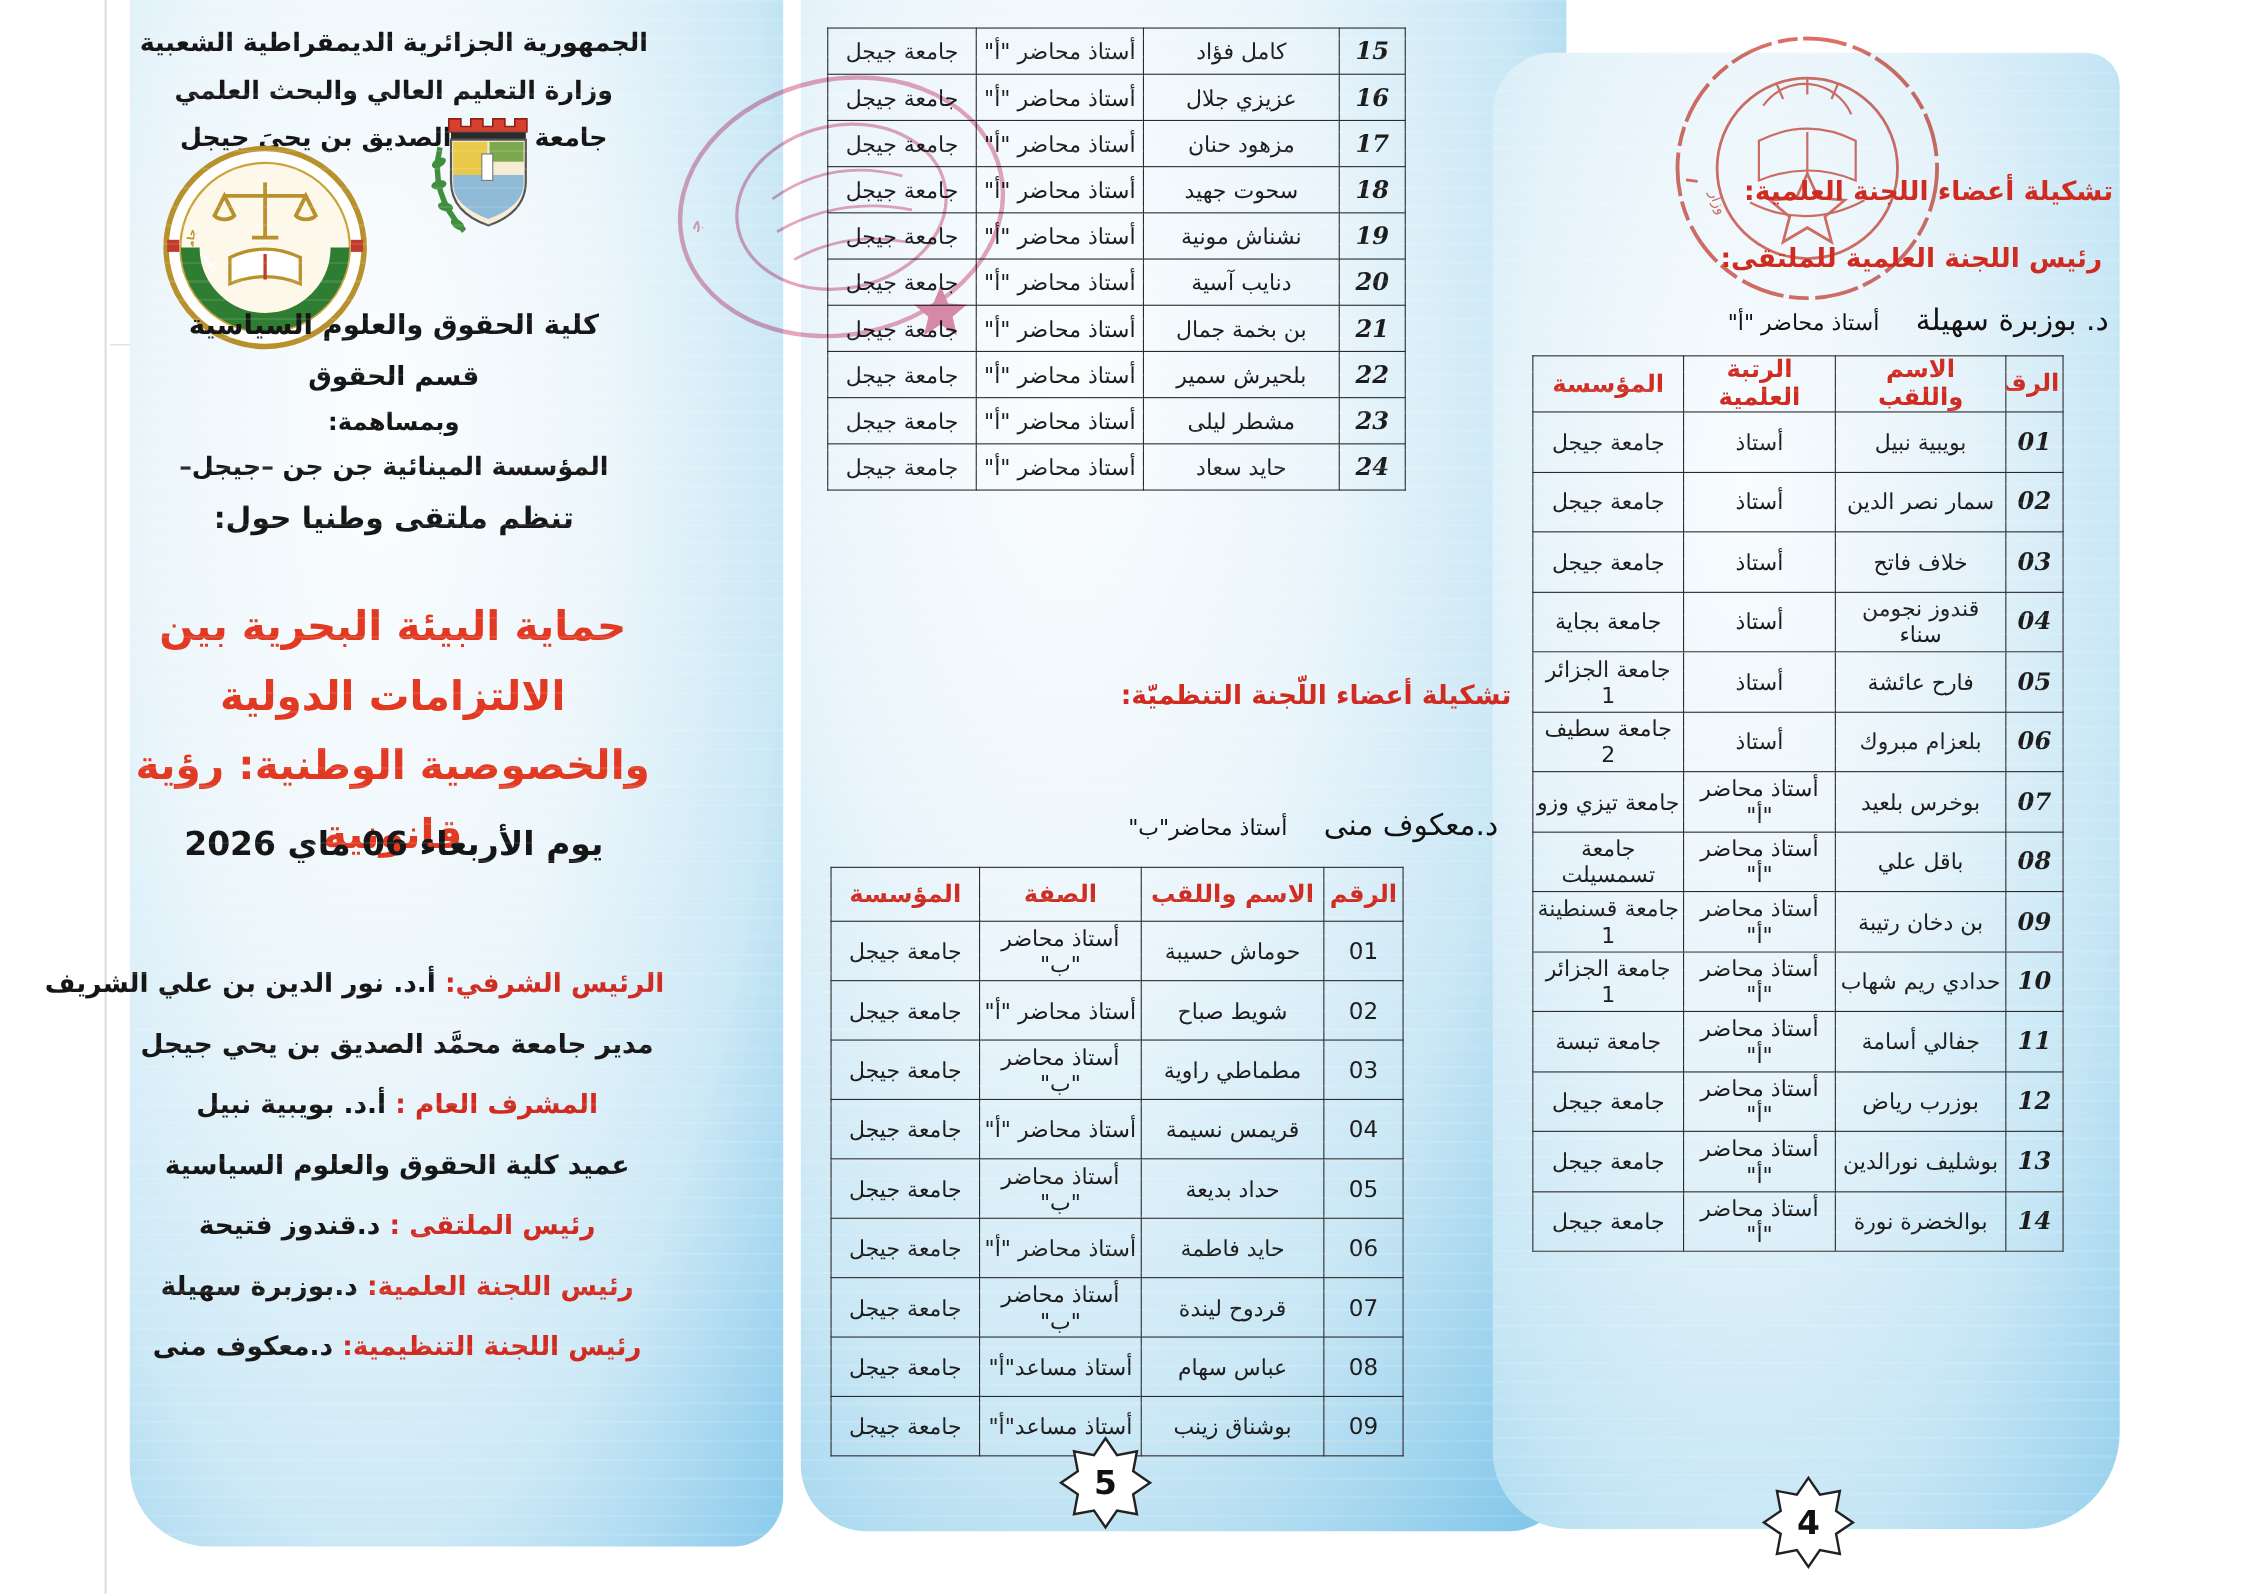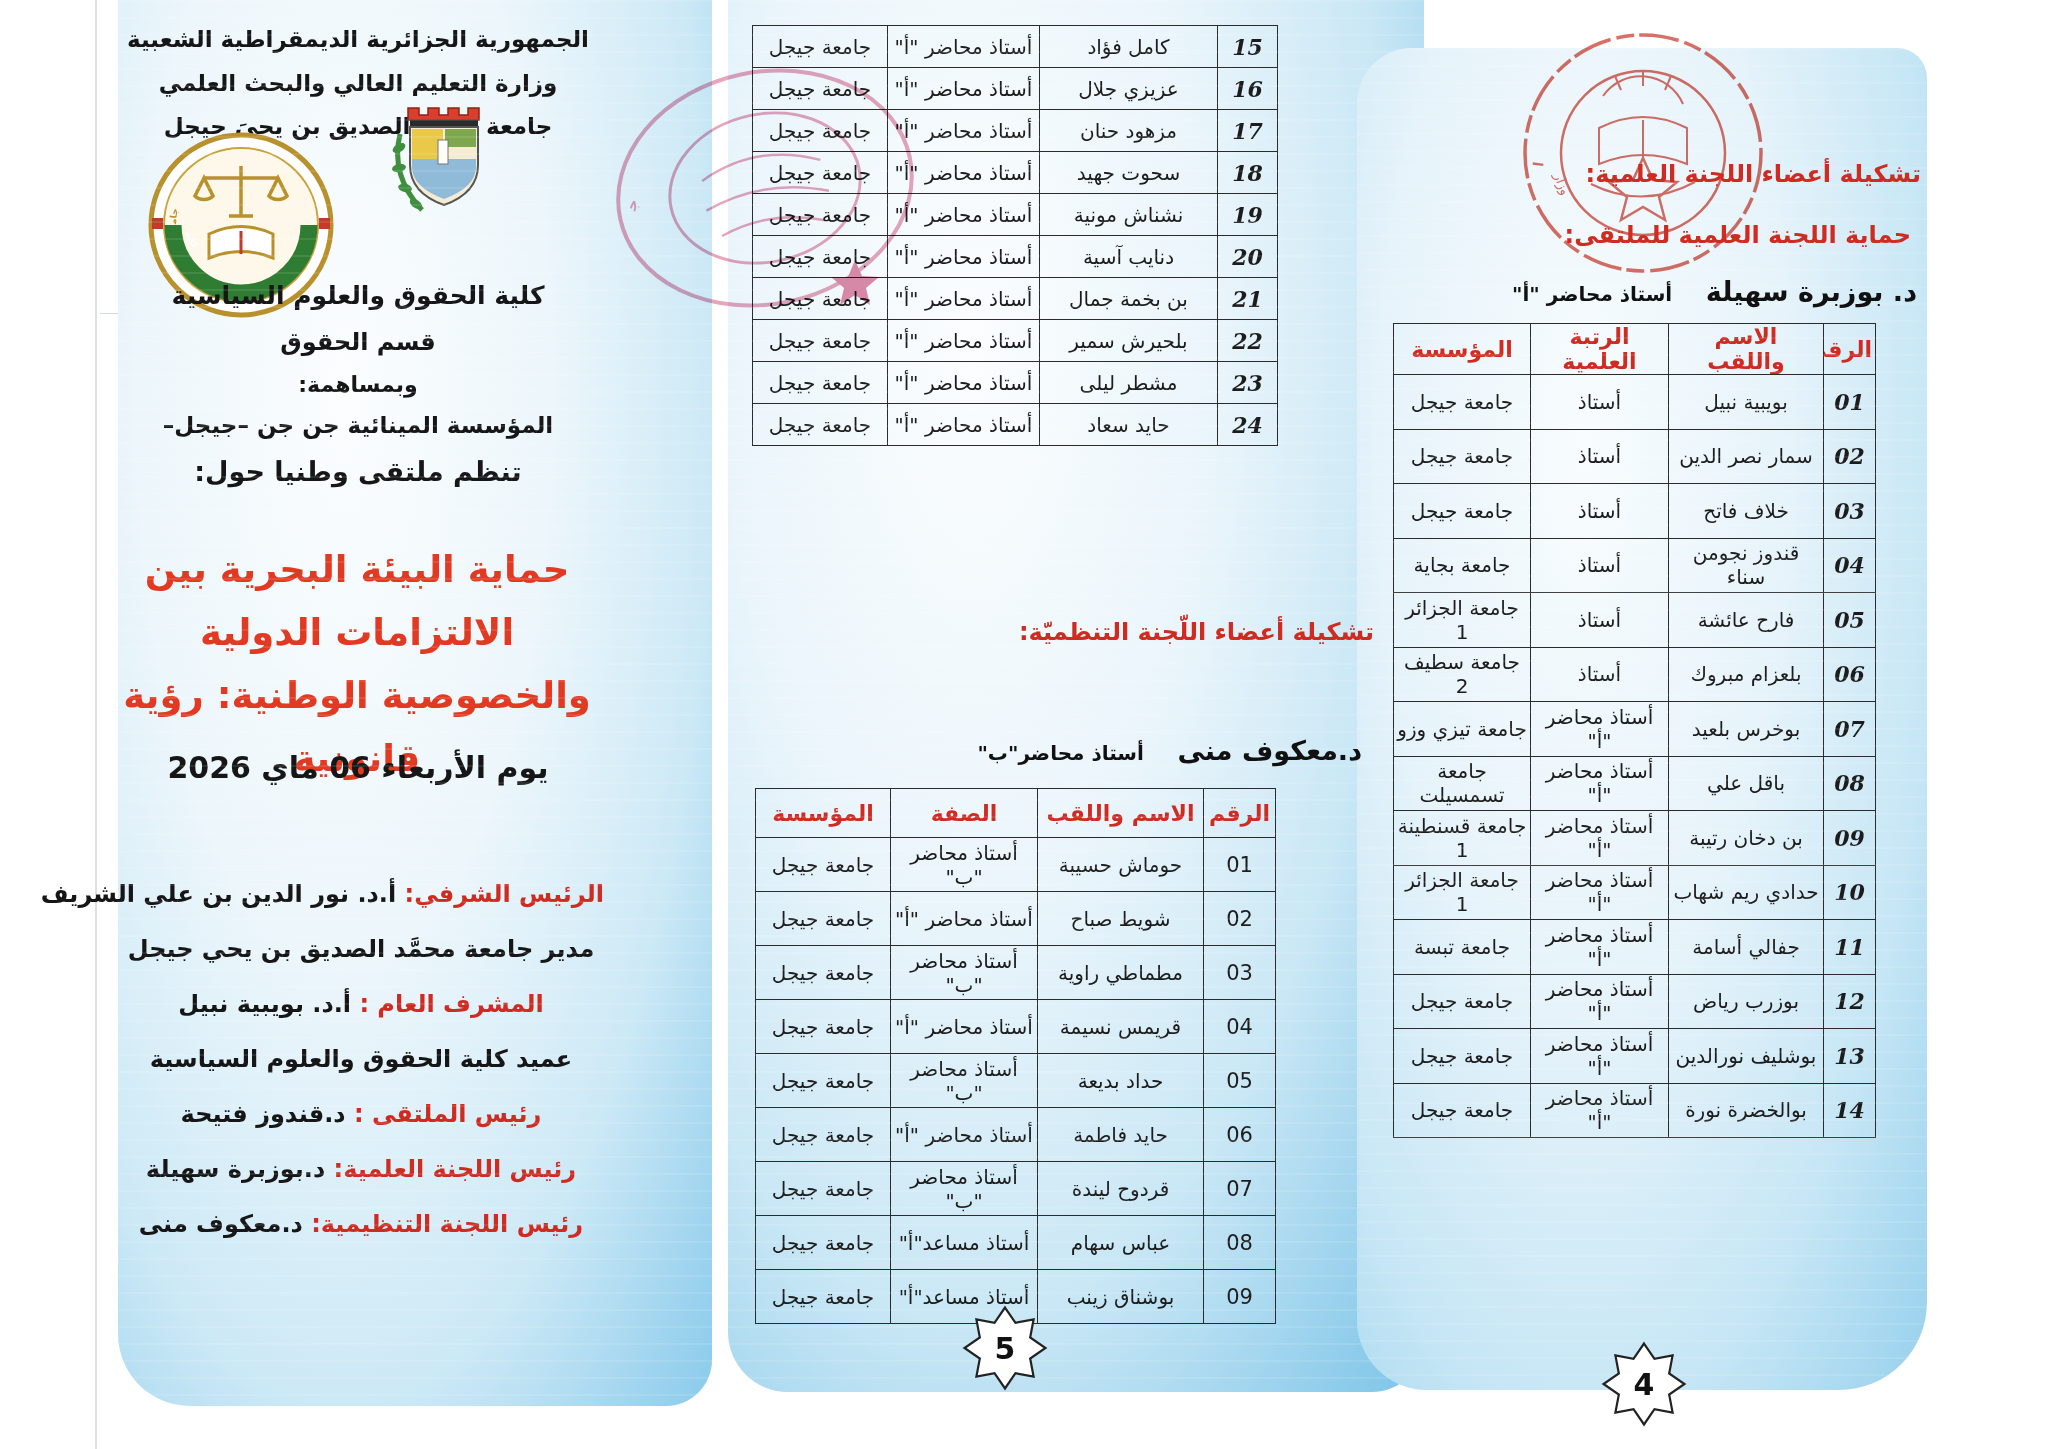--- a/index.html
+++ b/index.html
@@ -39,21 +39,21 @@
   .t2{left:27px;top:788px;width:520px;}
   .t2 th{height:48px;}
   .t2 td{height:53px;}
   .t2 td:first-child{font-size:21px;}
   .t3{left:36px;top:275px;width:482px;}
   .t3 th{height:44px;}
   .t3 td{height:53.5px;}
   .t3 td:first-child{font-weight:bold;font-style:italic;font-size:22px;font-family:"DejaVu Serif",serif;}
 
   .red-h{position:absolute;color:#cf2b20;font-weight:bold;font-size:24px;white-space:nowrap;z-index:6;text-align:right;}
-  .chair{position:absolute;font-weight:bold;color:#111;white-space:nowrap;z-index:6;}
+  .chair{position:absolute;font-weight:normal;color:#111;white-space:nowrap;z-index:6;}
   .chair .cname{font-size:27px;}
   .chair .crank{font-size:20px;margin-right:28px;}
 
   .stamp{position:absolute;mix-blend-mode:multiply;pointer-events:none;}
   .burst{position:absolute;width:88px;height:88px;z-index:7;}
   .burst text{font-family:"DejaVu Sans",sans-serif;font-weight:bold;font-size:34px;}
   .logo{position:absolute;}
 </style>
 </head>
 <body>
@@ -314,21 +314,21 @@
   </g>
   <polygon points="300,212 307,228 324,229 311,240 315,257 300,247 285,257 289,240 276,229 293,229" fill="#d96f92"></polygon>
   <defs>
       <path id="pinkArc" d="M80,165 a140,110 0 0 1 262,-30"></path>
     </defs>
   <text font-size="15" fill="#e38fab" font-weight="bold"><textPath href="#pinkArc" startOffset="4%">جامعة محمد الصديق بن يحيى * جيجل *</textPath></text>
 </svg>
 
 <div class="panel panel-right">
   <div class="red-h" style="top:112px;right:6px;">تشكيلة أعضاء اللجنة العلمية:</div>
-  <div class="red-h" style="top:173px;right:16px;">حماية اللجنة العلمية للملتقى:</div>
+  <div class="red-h" style="top:173px;right:16px;">رئيس اللجنة العلمية للملتقى:</div>
   <div class="chair" style="top:228px;right:10px;">
     <span class="cname">د. بوزبرة سهيلة</span>
     <span class="crank">أستاذ محاضر "أ"</span>
   </div>
 
   <table class="t3">
     <colgroup>
         <col style="width:52px">
         <col style="width:155px">
         <col style="width:138px">

